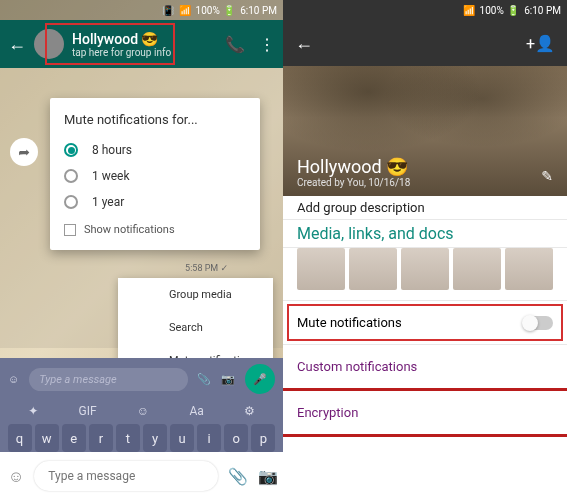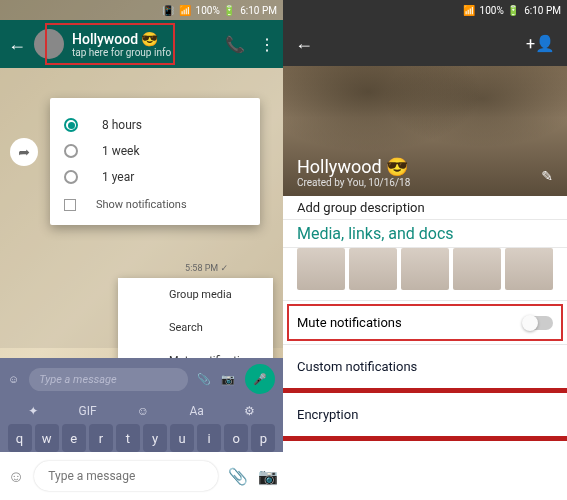--- a/index.html
+++ b/index.html
@@ -14,25 +14,25 @@
 .back-arrow { color: #fff; font-size: 18px; }
 .avatar { width: 30px; height: 30px; border-radius: 50%; background: #888; }
 .chat-title { color: #fff; font-size: 14px; font-weight: 500; }
 .chat-subtitle { color: #d0e0dd; font-size: 10px; }
 .header-icons { margin-left: auto; display: flex; gap: 14px; color: #fff; font-size: 16px; }
 .chat-body { position: relative; height: 280px; padding: 6px; }
 .scrim { position: absolute; inset: 0; background: rgba(180,170,150,0.3); }
 .forward-btn { position: absolute; left: 10px; top: 70px; width: 28px; height: 28px; border-radius: 50%; background: #fff; display: flex; align-items: center; justify-content: center; color: #666; font-size: 14px; }
 .mute-dialog { position: absolute; left: 50px; top: 30px; width: 210px; background: #fff; border-radius: 2px; box-shadow: 0 4px 12px rgba(0,0,0,0.3); padding: 14px; }
 .dialog-title { font-size: 13px; color: #333; margin-bottom: 10px; }
-.radio-opt { display: flex; align-items: center; gap: 24px; padding: 6px 0; font-size: 12px; color: #333; }
+.radio-opt { display: flex; align-items: center; gap: 14px; padding: 6px 0; font-size: 12px; color: #333; }
 .radio { width: 14px; height: 14px; border: 2px solid #999; border-radius: 50%; display: inline-flex; align-items: center; justify-content: center; }
 .radio.checked { border-color: #009688; }
 .radio.checked::after { content: ''; width: 7px; height: 7px; background: #009688; border-radius: 50%; }
-.checkbox-row { display: flex; align-items: center; gap: 20px; padding-top: 8px; font-size: 11px; color: #555; }
+.checkbox-row { display: flex; align-items: center; gap: 8px; padding-top: 8px; font-size: 11px; color: #555; }
 .checkbox { width: 12px; height: 12px; border: 1.5px solid #999; }
 .timestamp { position: absolute; right: 55px; top: 195px; font-size: 9px; color: #666; }
 .menu-dropdown { position: absolute; right: 10px; top: 210px; width: 155px; background: #fff; box-shadow: 0 2px 8px rgba(0,0,0,0.25); }
 .menu-item { padding: 10px 14px; font-size: 11px; color: #333; margin-left: 37px; }
 .dropdown-ico { float: right; color: #666; font-size: 9px; }
 .keyboard-area { position: absolute; bottom: 48px; left: 0; right: 0; height: 94px; background: #6c7393; }
 .kb-row1 { display: flex; align-items: center; padding: 6px 8px; gap: 10px; color: #d8dae8; font-size: 11px; }
 .kb-input { flex: 1; background: rgba(255,255,255,0.15); border-radius: 14px; padding: 5px 10px; color: #b8bbd0; font-size: 11px; font-style: italic; }
 .mic-btn { width: 30px; height: 30px; border-radius: 50%; background: #00a884; color: #fff; display: flex; align-items: center; justify-content: center; }
 .kb-row2 { display: flex; justify-content: space-around; padding: 4px 8px; color: #d8dae8; font-size: 12px; }
@@ -48,21 +48,21 @@
 .group-sub { color: #e0e0e0; font-size: 10px; margin-bottom: 8px; z-index: 1; }
 .edit-ico { position: absolute; right: 14px; bottom: 12px; color: #fff; font-size: 14px; }
 .section { padding: 4px 14px; border-bottom: 1px solid #e8e8e8; font-size: 13px; color: #222; }
 .section.teal { color: #128c7e; font-size: 16px; }
 .media-thumbs { display: flex; gap: 4px; padding: 0 14px 10px; border-bottom: 1px solid #e8e8e8; }
 .thumb { width: 50px; height: 42px; background: linear-gradient(#d8cec4, #c0b4a8); border-radius: 2px; }
 .toggle-row { padding: 14px; display: flex; align-items: center; justify-content: space-between; border-bottom: 1px solid #e8e8e8; position: relative; }
 .toggle-row .highlight2 { position: absolute; left: 4px; top: 3px; right: 4px; bottom: 3px; border: 2px solid #d43030; }
 .toggle { width: 30px; height: 14px; background: #ccc; border-radius: 7px; position: relative; }
 .toggle::after { content: ''; position: absolute; width: 16px; height: 16px; background: #fafafa; border-radius: 50%; top: -1px; left: -1px; box-shadow: 0 1px 3px rgba(0,0,0,0.3); }
-.row-nochev { padding: 14px; font-size: 13px; color: #0f172a; border-bottom: 5px solid #b91c1c; }
+.row-nochev { padding: 14px; font-size: 13px; color: #701a75; border-bottom: 3px solid #b91c1c; }
 </style>
 </head>
 <body>
 
 <div class="screen left">
   <div class="statusbar">
     <span>📳</span>
     <span>📶</span>
     <span>100%</span>
     <span>🔋</span>
@@ -78,20 +78,21 @@
     </div>
     <div class="header-icons">
       <span>📞</span>
       <span>⋮</span>
     </div>
   </div>
   <div class="chat-body">
     <div class="scrim"></div>
     <div class="forward-btn">➦</div>
     <div class="mute-dialog">
+      <div class="dialog-title">Mute notifications for...</div>
       <div class="radio-opt">
           <span class="radio checked"></span>
           <span>8 hours</span>
         </div>
       <div class="radio-opt">
           <span class="radio"></span>
           <span>1 week</span>
         </div>
       <div class="radio-opt">
           <span class="radio"></span>

